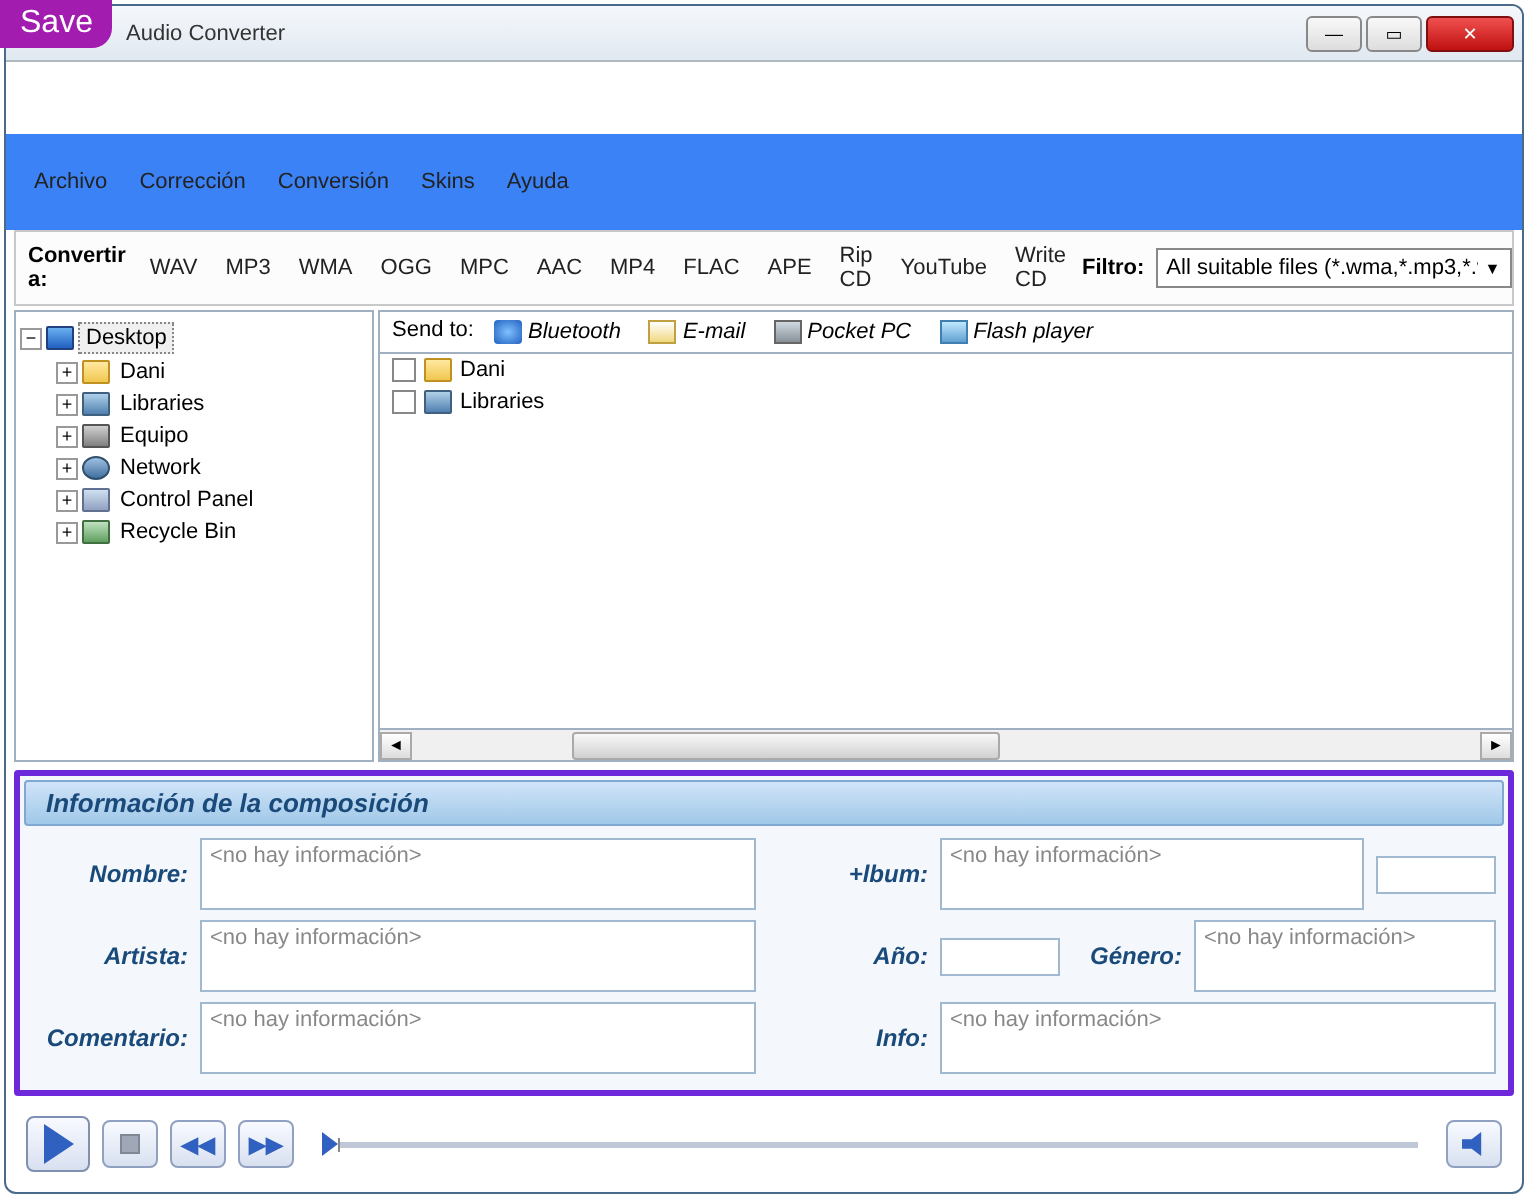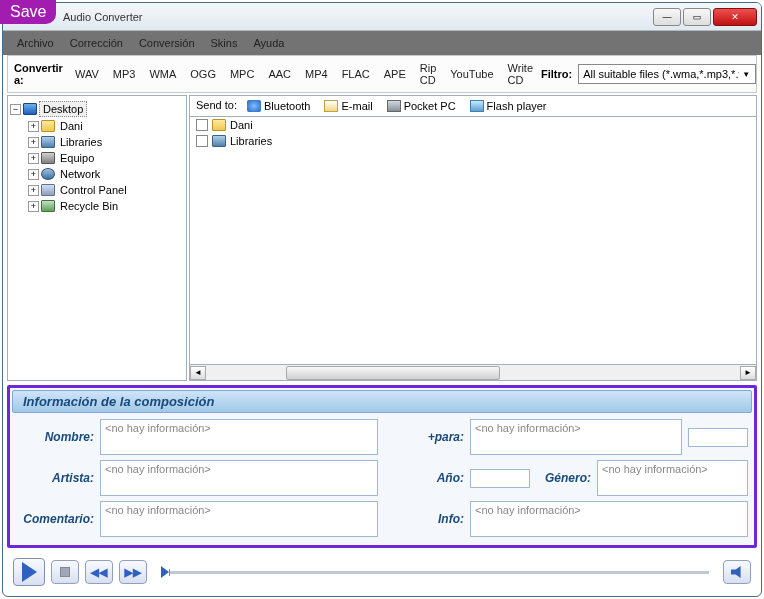--- a/index.html
+++ b/index.html
@@ -4,21 +4,21 @@
 <style>
 * { box-sizing: border-box; margin: 0; padding: 0; font-family: Tahoma, Arial, sans-serif; font-size: 11px; }
 body { background: #fff; width: 764px; height: 599px; overflow: hidden; position: relative; }
 .save-badge { position: absolute; top: 0; left: 0; background: #a21caf; color: #fff; padding: 3px 10px; border-radius: 0 0 10px 0; font-weight: normal; font-size: 16px; z-index: 100; }
 .window { border: 1px solid #4a6a8a; border-radius: 6px; background: #fff; overflow: hidden; width: 760px; height: 595px; margin: 2px; display: flex; flex-direction: column; }
 .titlebar { background: linear-gradient(#f5f8fc,#e0e8f0); height: 28px; display: flex; align-items: center; padding: 0 4px; border-bottom: 1px solid #b0b8c0; }
 .title-text { margin-left: 56px; color: #333; }
 .win-controls { margin-left: auto; display: flex; gap: 2px; }
 .win-btn { width: 28px; height: 18px; border: 1px solid #888; background: linear-gradient(#f8f8f8,#ddd); border-radius: 3px; display: flex; align-items: center; justify-content: center; font-size: 9px; cursor: pointer; }
 .win-close { background: linear-gradient(#f05050,#c01010); color: #fff; border-color: #801010; width: 44px; }
-.menubar { display: flex; gap: 4px; padding: 4px 8px; background: #737373; }
+.menubar { display: flex; gap: 4px; padding: 16px 8px; background: #3b82f6; margin-top: 36px; }
 .menu-item { padding: 2px 6px; color: #222; cursor: pointer; }
 .toolbar { display: flex; align-items: center; padding: 3px 6px; border: 1px solid #c8c8c8; margin: 0 4px; background: #fcfcfc; gap: 2px; }
 .toolbar-label { font-weight: bold; margin-right: 4px; }
 .fmt-btn { padding: 3px 6px; cursor: pointer; color: #222; }
 .filter-label { font-weight: bold; margin-left: auto; margin-right: 4px; }
 .filter-select { display: flex; align-items: center; border: 1px solid #888; height: 20px; padding: 0 2px 0 4px; width: 178px; background: #fff; }
 .filter-text { flex: 1; overflow: hidden; white-space: nowrap; }
 .filter-arrow { width: 14px; text-align: center; font-size: 8px; cursor: pointer; }
 .main-area { display: flex; flex: 1; margin: 2px 4px 0 4px; gap: 2px; min-height: 0; }
 .tree-panel { width: 180px; border: 1px solid #a0b0c0; background: #fff; padding: 4px 2px; overflow: auto; }
@@ -30,21 +30,21 @@
 .icon-libraries { background: linear-gradient(#b0d0e8,#5080b0); border: 1px solid #406080; border-radius: 1px; }
 .icon-computer { background: linear-gradient(#d0d0d0,#808080); border: 1px solid #555; border-radius: 1px; }
 .icon-network { background: linear-gradient(#a0c0e0,#4070a0); border: 1px solid #305070; border-radius: 50%; }
 .icon-cpl { background: linear-gradient(#d0e0f0,#90a0c0); border: 1px solid #607090; border-radius: 1px; }
 .icon-recycle { background: linear-gradient(#c0e0c0,#60a060); border: 1px solid #407040; border-radius: 1px; }
 .tree-label { padding: 1px 3px; }
 .tree-selected { border: 1px dotted #888; background: #f0f0f0; }
 .tree-children { margin-left: 18px; }
 .right-panel { flex: 1; display: flex; flex-direction: column; min-width: 0; }
 .sendto-bar { border: 1px solid #a0b0c0; background: #fff; padding: 3px 6px; display: flex; gap: 6px; }
-.sendto-item { display: flex; align-items: center; gap: 3px; cursor: pointer; padding: 1px 4px; }
+.sendto-item { display: flex; align-items: center; gap: 3px; cursor: pointer; padding: 1px 4px; font-style: italic; }
 .mini-icon { width: 14px; height: 12px; display: inline-block; }
 .ic-bt { background: radial-gradient(#80c0ff,#2060c0); border-radius: 2px; }
 .ic-mail { background: linear-gradient(#fff,#f0d880); border: 1px solid #c0a040; }
 .ic-ppc { background: linear-gradient(#d0d8e0,#889098); border: 1px solid #666; }
 .ic-fp { background: linear-gradient(#c0e8ff,#60a0d0); border: 1px solid #4080b0; }
 .file-list { flex: 1; border: 1px solid #a0b0c0; border-top: none; background: #fff; overflow: auto; position: relative; }
 .file-row { display: flex; align-items: center; gap: 4px; padding: 2px 6px; }
 .chk { width: 12px; height: 12px; border: 1px solid #888; background: #fff; display: inline-block; }
 .filtered-msg { background: #f0f0f0; color: #888; padding: 2px 6px; font-style: normal; }
 .hscroll { height: 16px; border: 1px solid #a0b0c0; border-top: none; background: #f0f0f0; display: flex; align-items: center; }
@@ -209,21 +209,21 @@
             <span class="info-label">Artista:</span>
             <div class="info-field">&lt;no hay información&gt;</div>
           </div>
         <div class="info-row">
             <span class="info-label">Comentario:</span>
             <div class="info-field">&lt;no hay información&gt;</div>
           </div>
       </div>
       <div class="info-col">
         <div class="info-row">
-            <span class="info-label">+para:</span>
+            <span class="info-label">+lbum:</span>
             <div class="info-field">&lt;no hay información&gt;</div>
             <div class="info-field-sm"></div>
           </div>
         <div class="info-row">
             <span class="info-label">Año:</span>
             <div class="info-field-sm"></div>
             <span class="info-label" style="width:55px">Género:</span>
             <div class="info-field">&lt;no hay información&gt;</div>
           </div>
         <div class="info-row">

